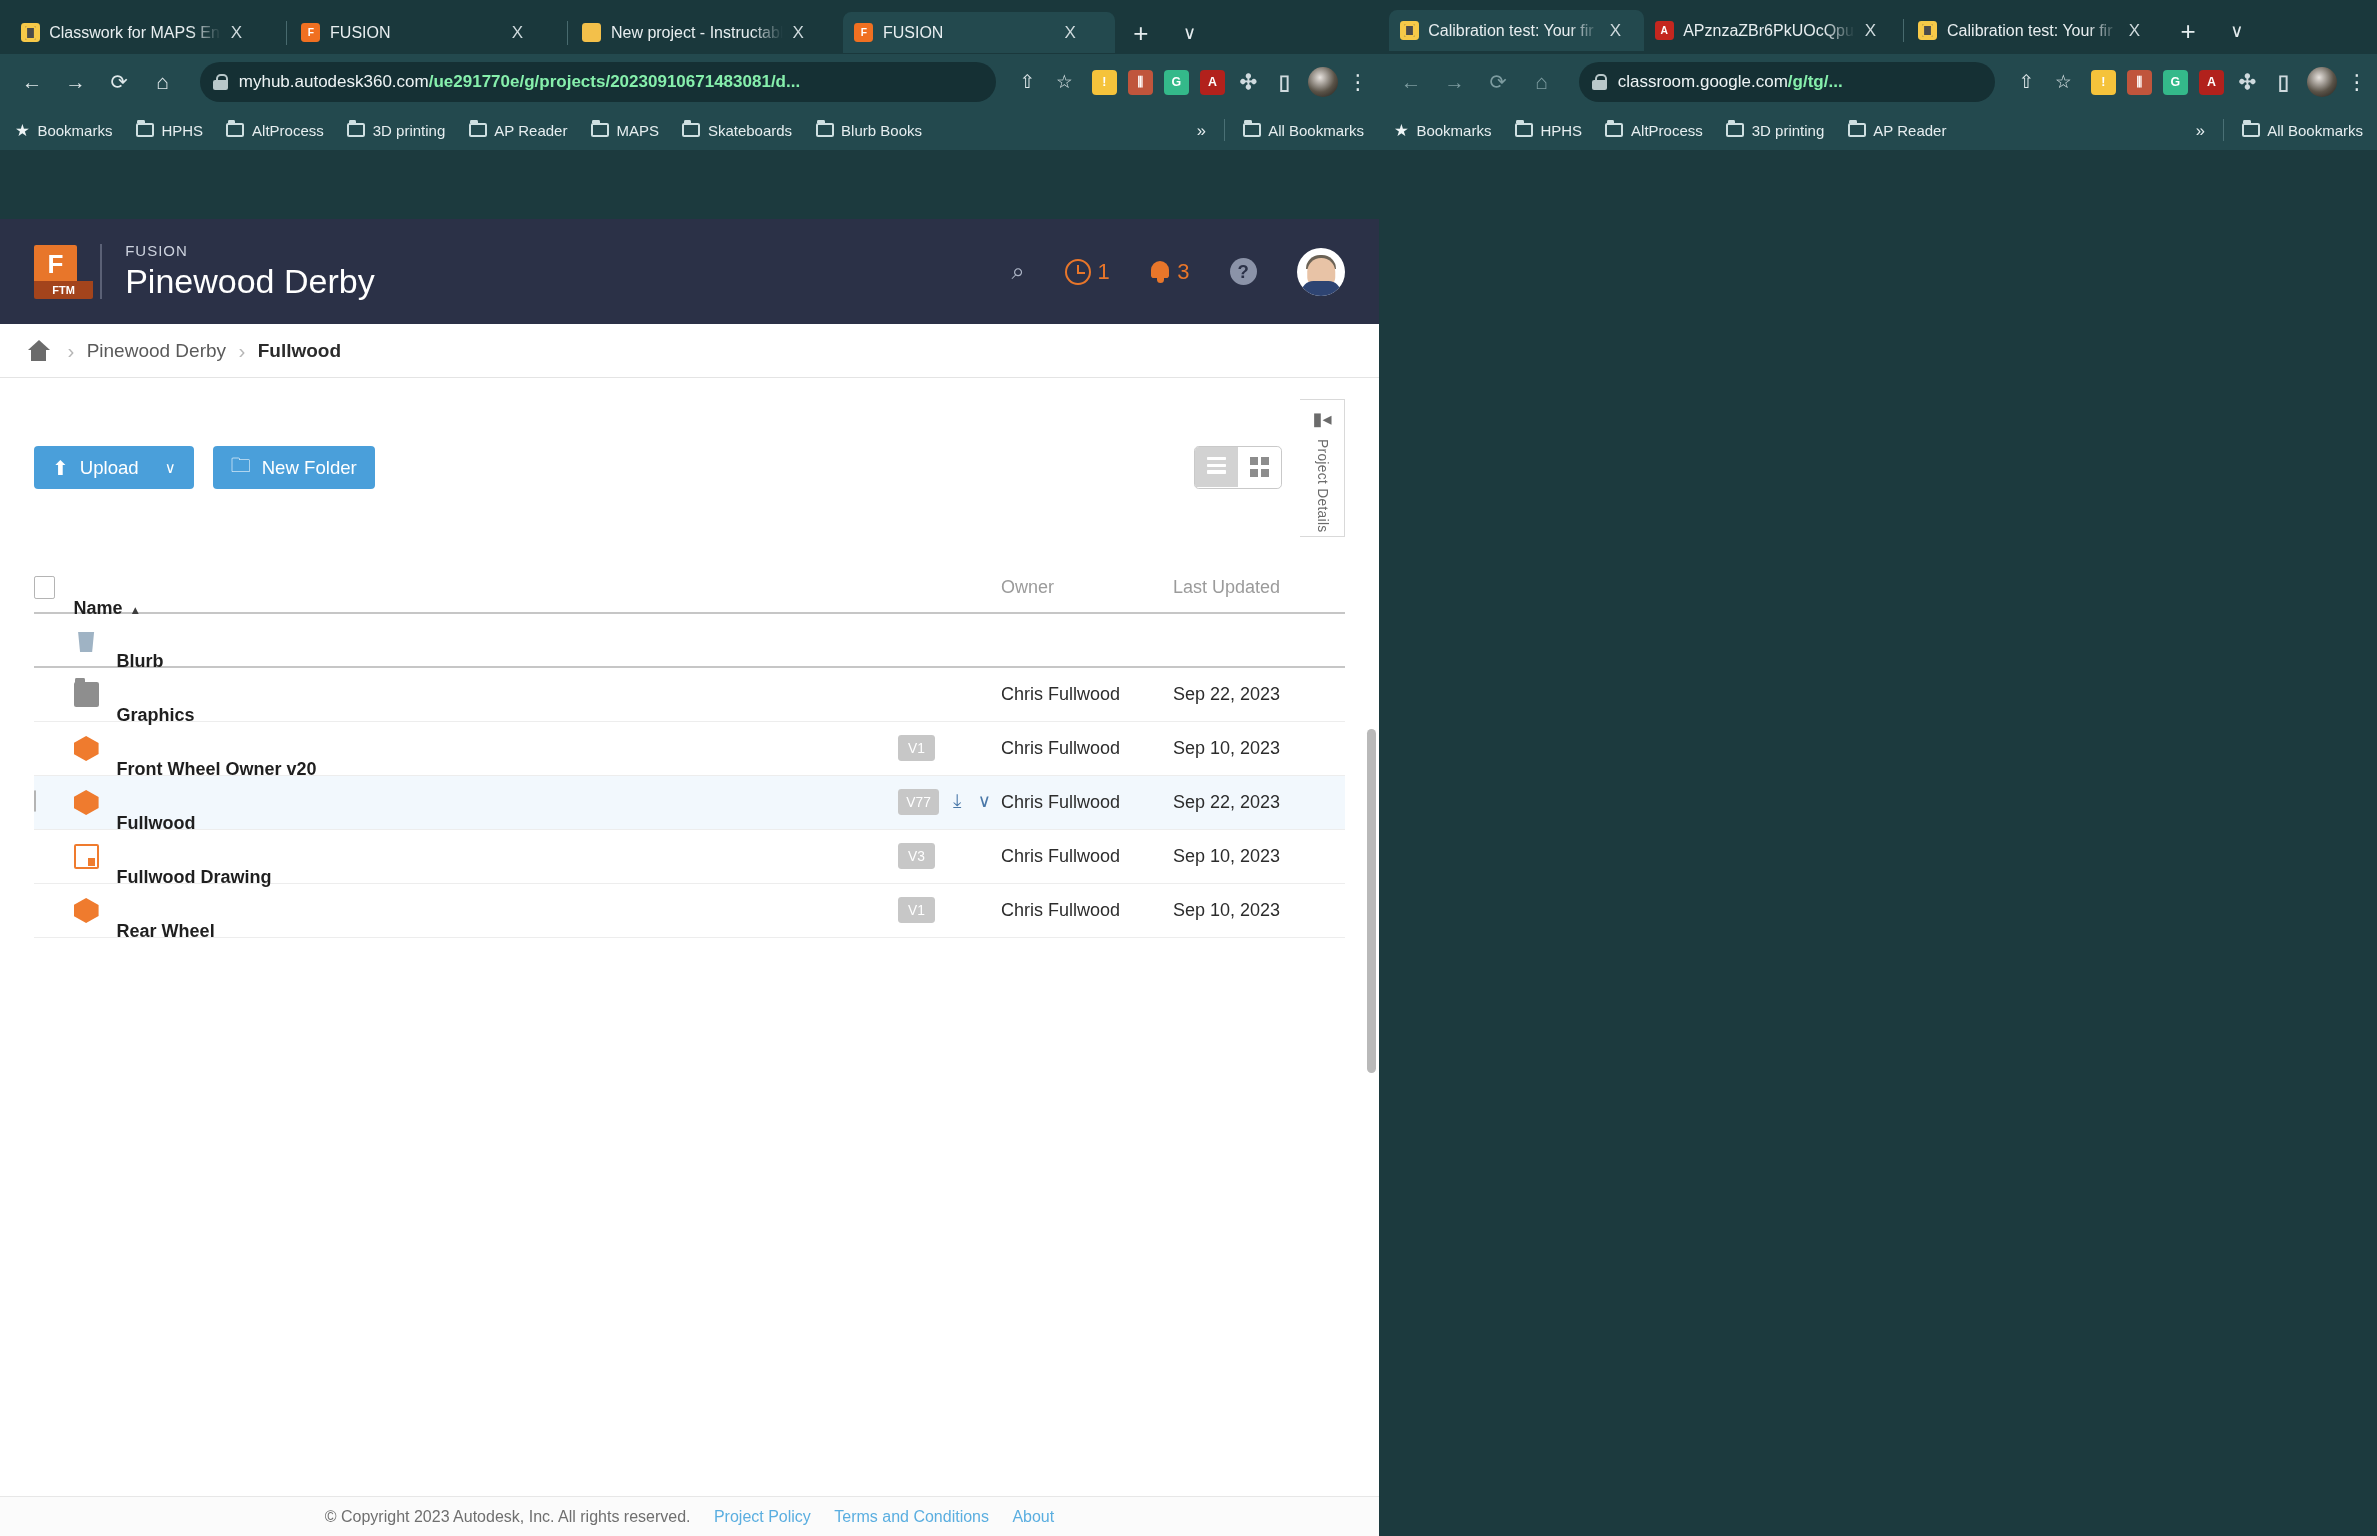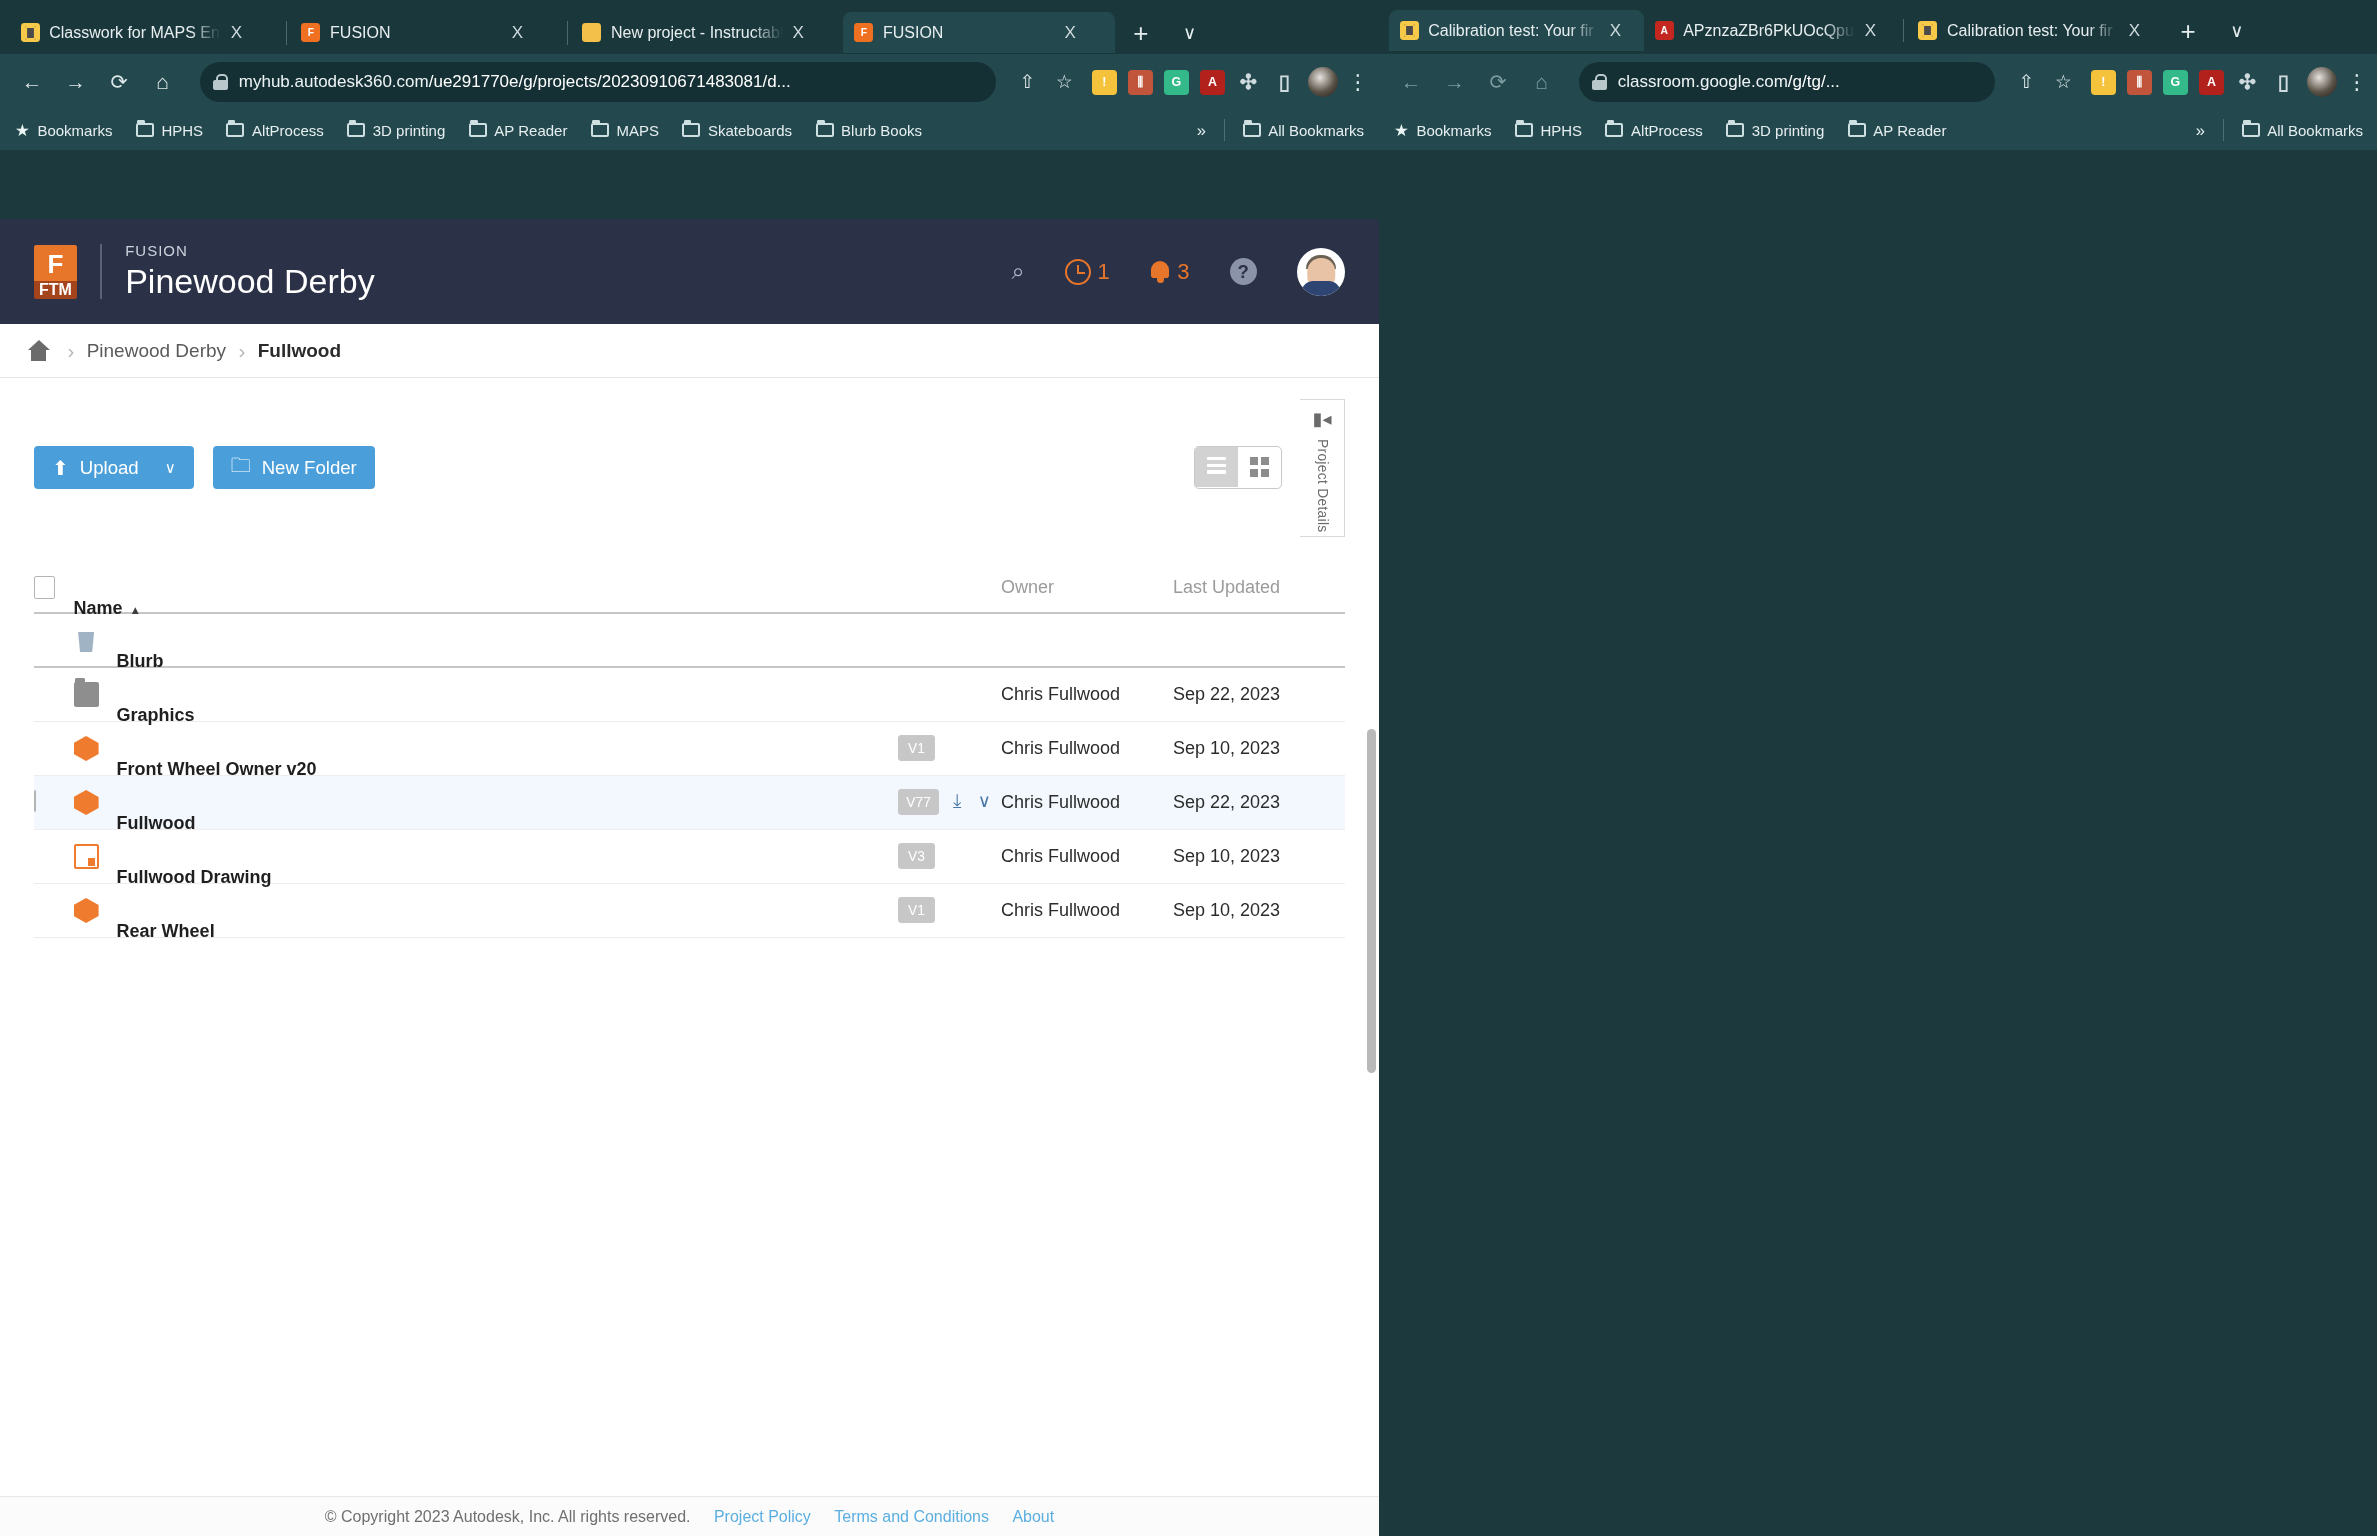--- a/index.html
+++ b/index.html
@@ -45,21 +45,21 @@
              display:flex; align-items:center; justify-content:center; font-size:20.6px; }
   .nav-ico.dim { color:#7d9ca0; }
   .urlbox { flex:1 1 auto; height:40px; background:#153034; border-radius:20.6px;
             display:flex; align-items:center; padding:0 12.4px; margin:0 11px; min-width:0; }
   .lock { width:15px; height:16.5px; margin-right:11px; position:relative; flex:0 0 15px;}
   .lock::before { content:""; position:absolute; bottom:0; left:0; width:15px; height:10.3px;
                   background:#b9c8ca; border-radius:2.1px; }
   .lock::after  { content:""; position:absolute; top:0; left:3.4px; width:8.3px; height:9px;
                   border:2.1px solid #b9c8ca; border-bottom:none; border-radius:4.8px 4.8px 0 0; }
   .url { font-size:17px; color:#eef4f5; white-space:nowrap; overflow:hidden; }
-  .url .dimpath { color:#ffffff; }
+  .url .dimpath { color:#86efac;font-weight:bold; }
   .omni-ico { width:33px; height:33px; color:#dfe8ea; display:flex; align-items:center;
               justify-content:center; font-size:18.6px; margin-left:4.1px; flex:0 0 33px;}
   .ext { width:25px; height:25px; border-radius:4.1px; margin-left:11px; flex:0 0 25px;
          display:flex; align-items:center; justify-content:center; font-size:12.4px;
          color:#fff; font-weight:bold; }
   .ext-yellow{background:#f5c33b;} .ext-rust{background:#c0553c;}
   .ext-green{background:#34b98a;} .ext-pdf{background:#b2211c;}
   .ext-puzzle{background:transparent;color:#cfdade;font-size:20.6px;}
   .ext-side{background:transparent;color:#cfdade;font-size:20.6px;}
   .avatarbtn { width:30px;height:30px;border-radius:50%;margin-left:11px;flex:0 0 30px;
@@ -81,22 +81,22 @@
   .bk-chev { margin-right:18px; font-size:16.5px; color:#e6eef0; }
   .bk-div { width:0.7px; height:22px; background:#4a7075; margin-right:18px; }
 
   
   .fusion-page { position:absolute; left:0; top:219px; width:1379px; height:1318px; background:#fff; }
   .fusion-head { height:105px; background:#2b3147; display:flex; align-items:center; padding:0 34px; }
   .ftm-logo { width:43px; height:54px; position:relative; margin-right:16.5px; flex:0 0 43px; }
   .ftm-logo .top { position:absolute; top:0; left:0; width:43px; height:39px; background:#e8762a;
       display:flex;align-items:center;justify-content:center;color:#fff;font-size:26px;font-weight:bold;
       border-radius:2.1px 2.1px 0 0;}
-  .ftm-logo .bot { position:absolute; bottom:0; left:0; width:43px; height:18px; background:#a3441c;
-      display:flex;align-items:center;justify-content:center;color:#fff;font-size:16px;font-weight:bold;
+  .ftm-logo .bot { position:absolute; bottom:0; left:0; width:59px; height:18px; background:#a3441c;
+      display:flex;align-items:center;justify-content:center;color:#fff;font-size:11px;font-weight:bold;
       border-radius:0 0 2.1px 2.1px;}
   .head-div { width:1.4px; height:55px; background:#5b6176; margin:0 23.4px 0 6.9px; }
   .head-txt .kicker { font-size:15px; color:#cdd2de; letter-spacing:1px; margin-bottom:2.8px;}
   .head-txt .title { font-size:34px; color:#fff; font-weight:400; }
   .head-actions { margin-left:auto; display:flex; align-items:center; }
   .hact { display:flex; align-items:center; margin-left:40px; color:#aeb6c7; }
   .hact .num { color:#e8762a; font-size:22px; margin-left:6.9px; }
   .hact-search { font-size:23.4px; color:#aeb6c7; }
   .clock-ico { width:26px;height:26px;border:2.1px solid #e8762a;border-radius:50%;position:relative;}
   .clock-ico::before{content:"";position:absolute;left:10.3px;top:4.1px;width:2.1px;height:9px;background:#e8762a;}

